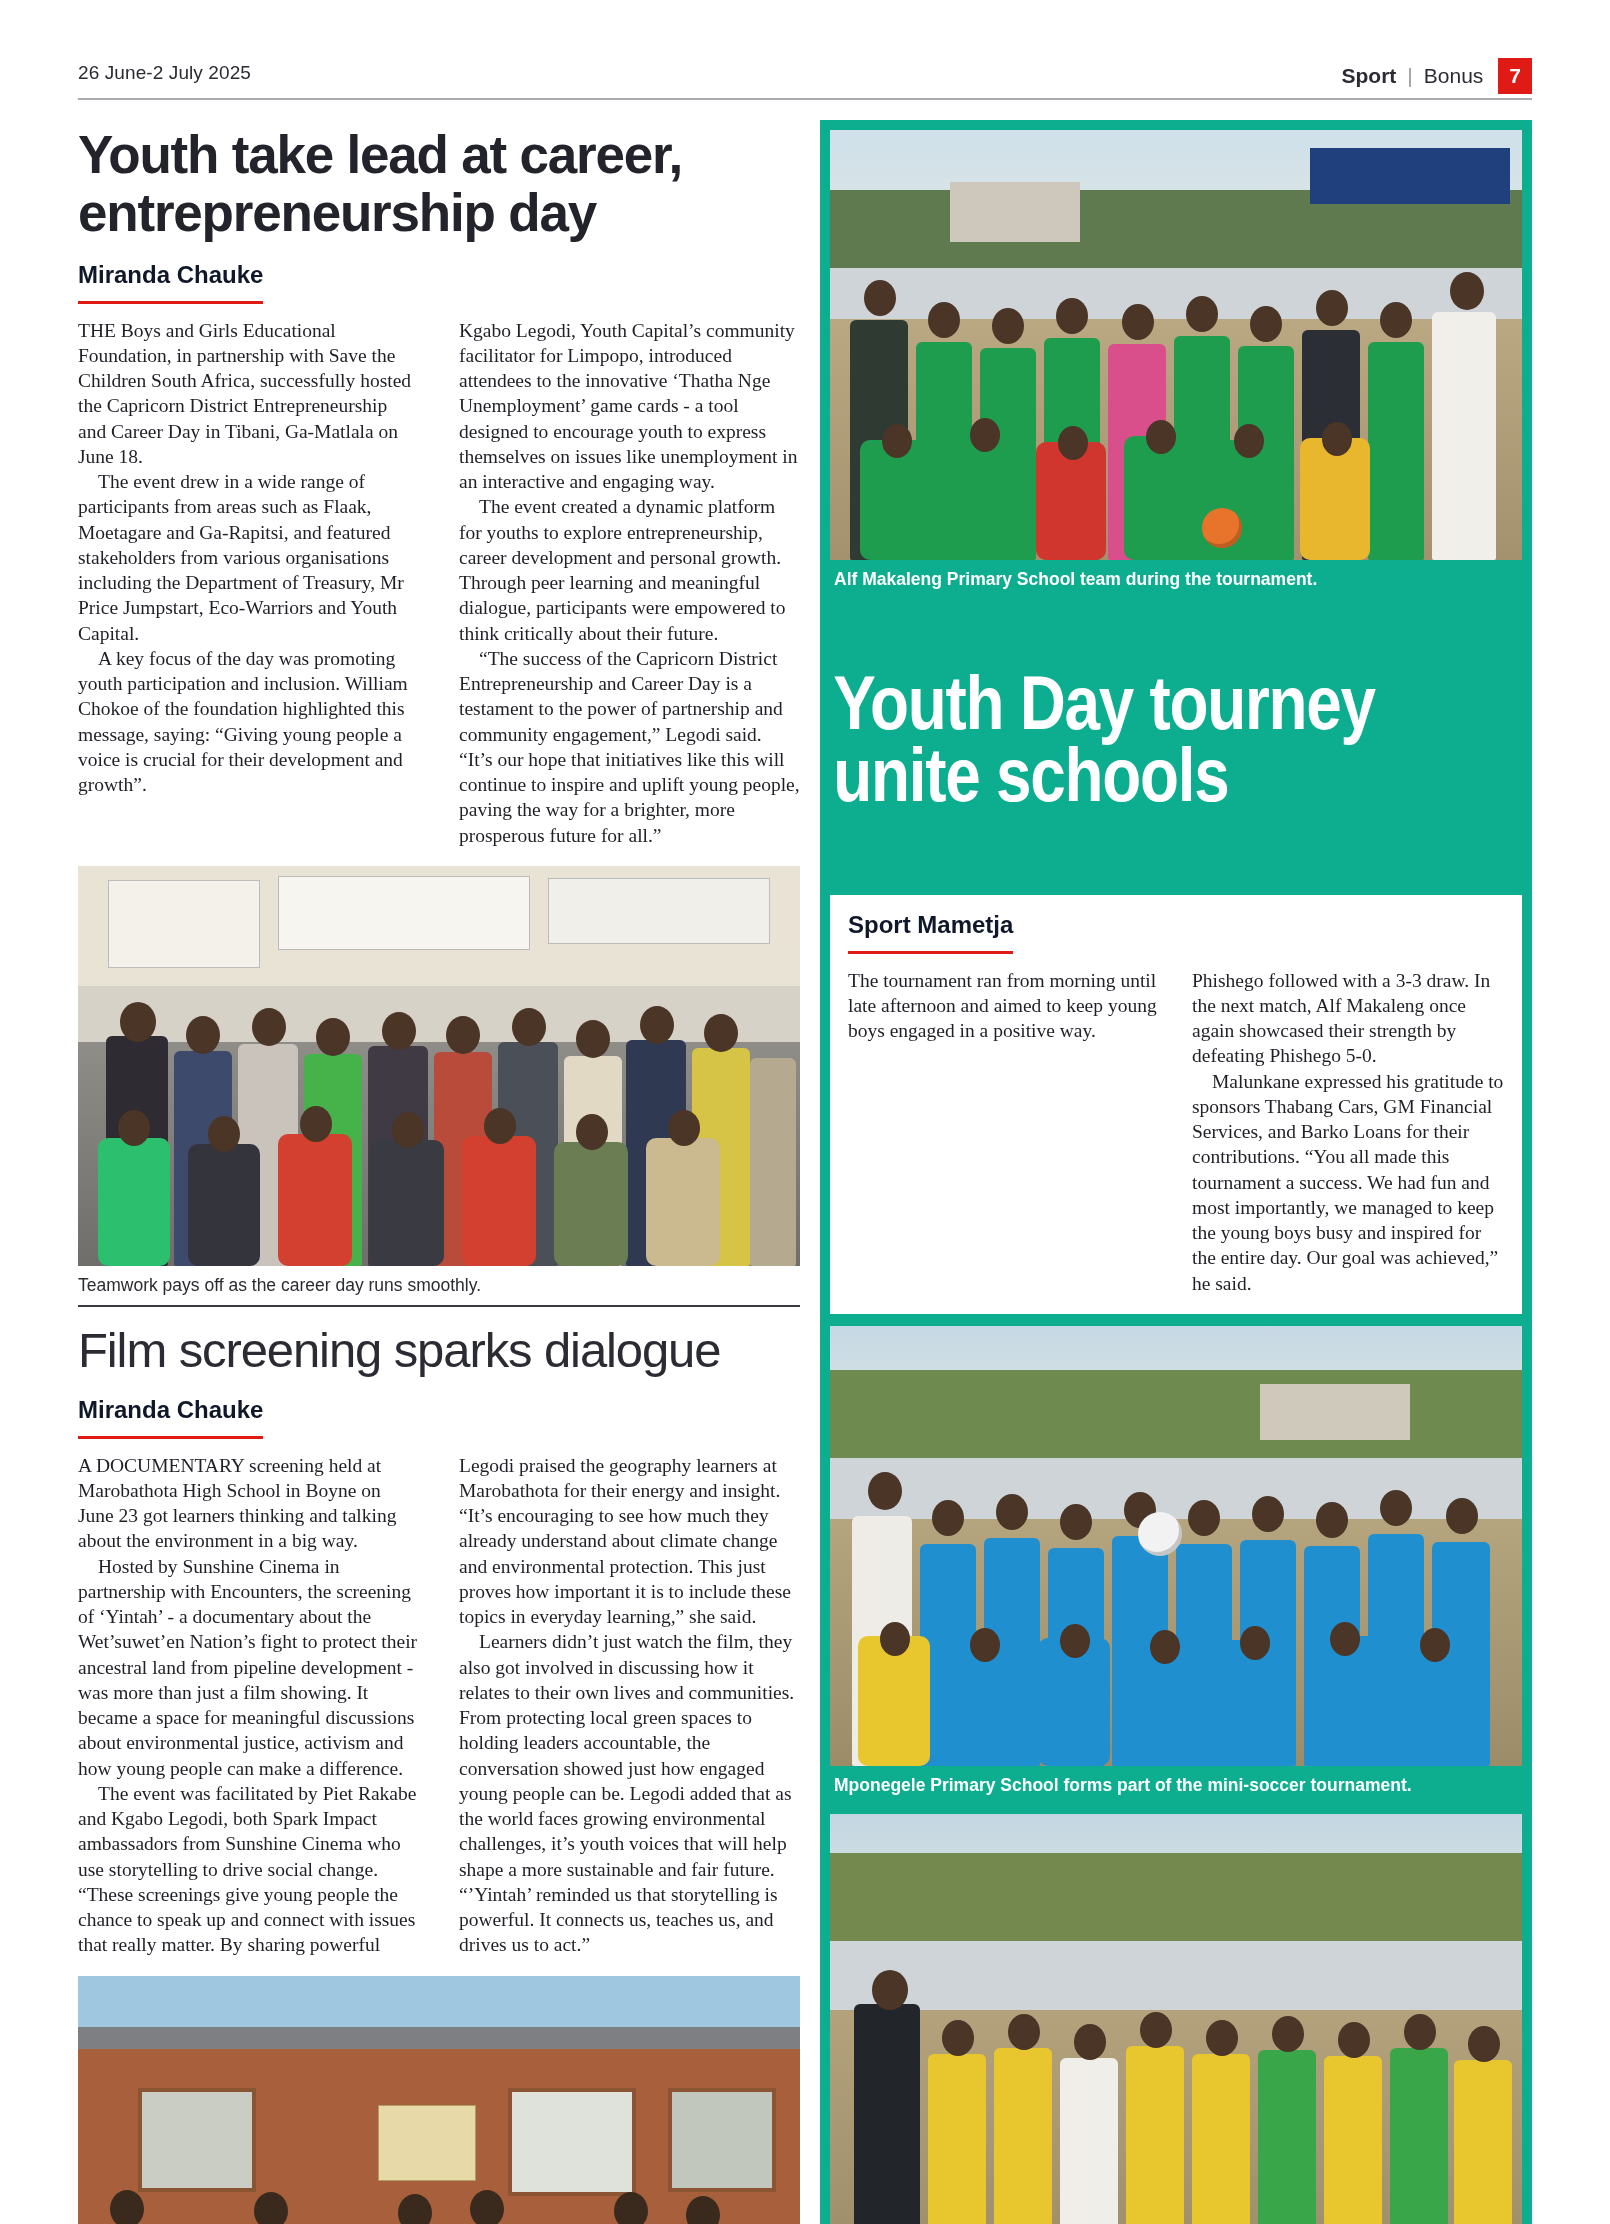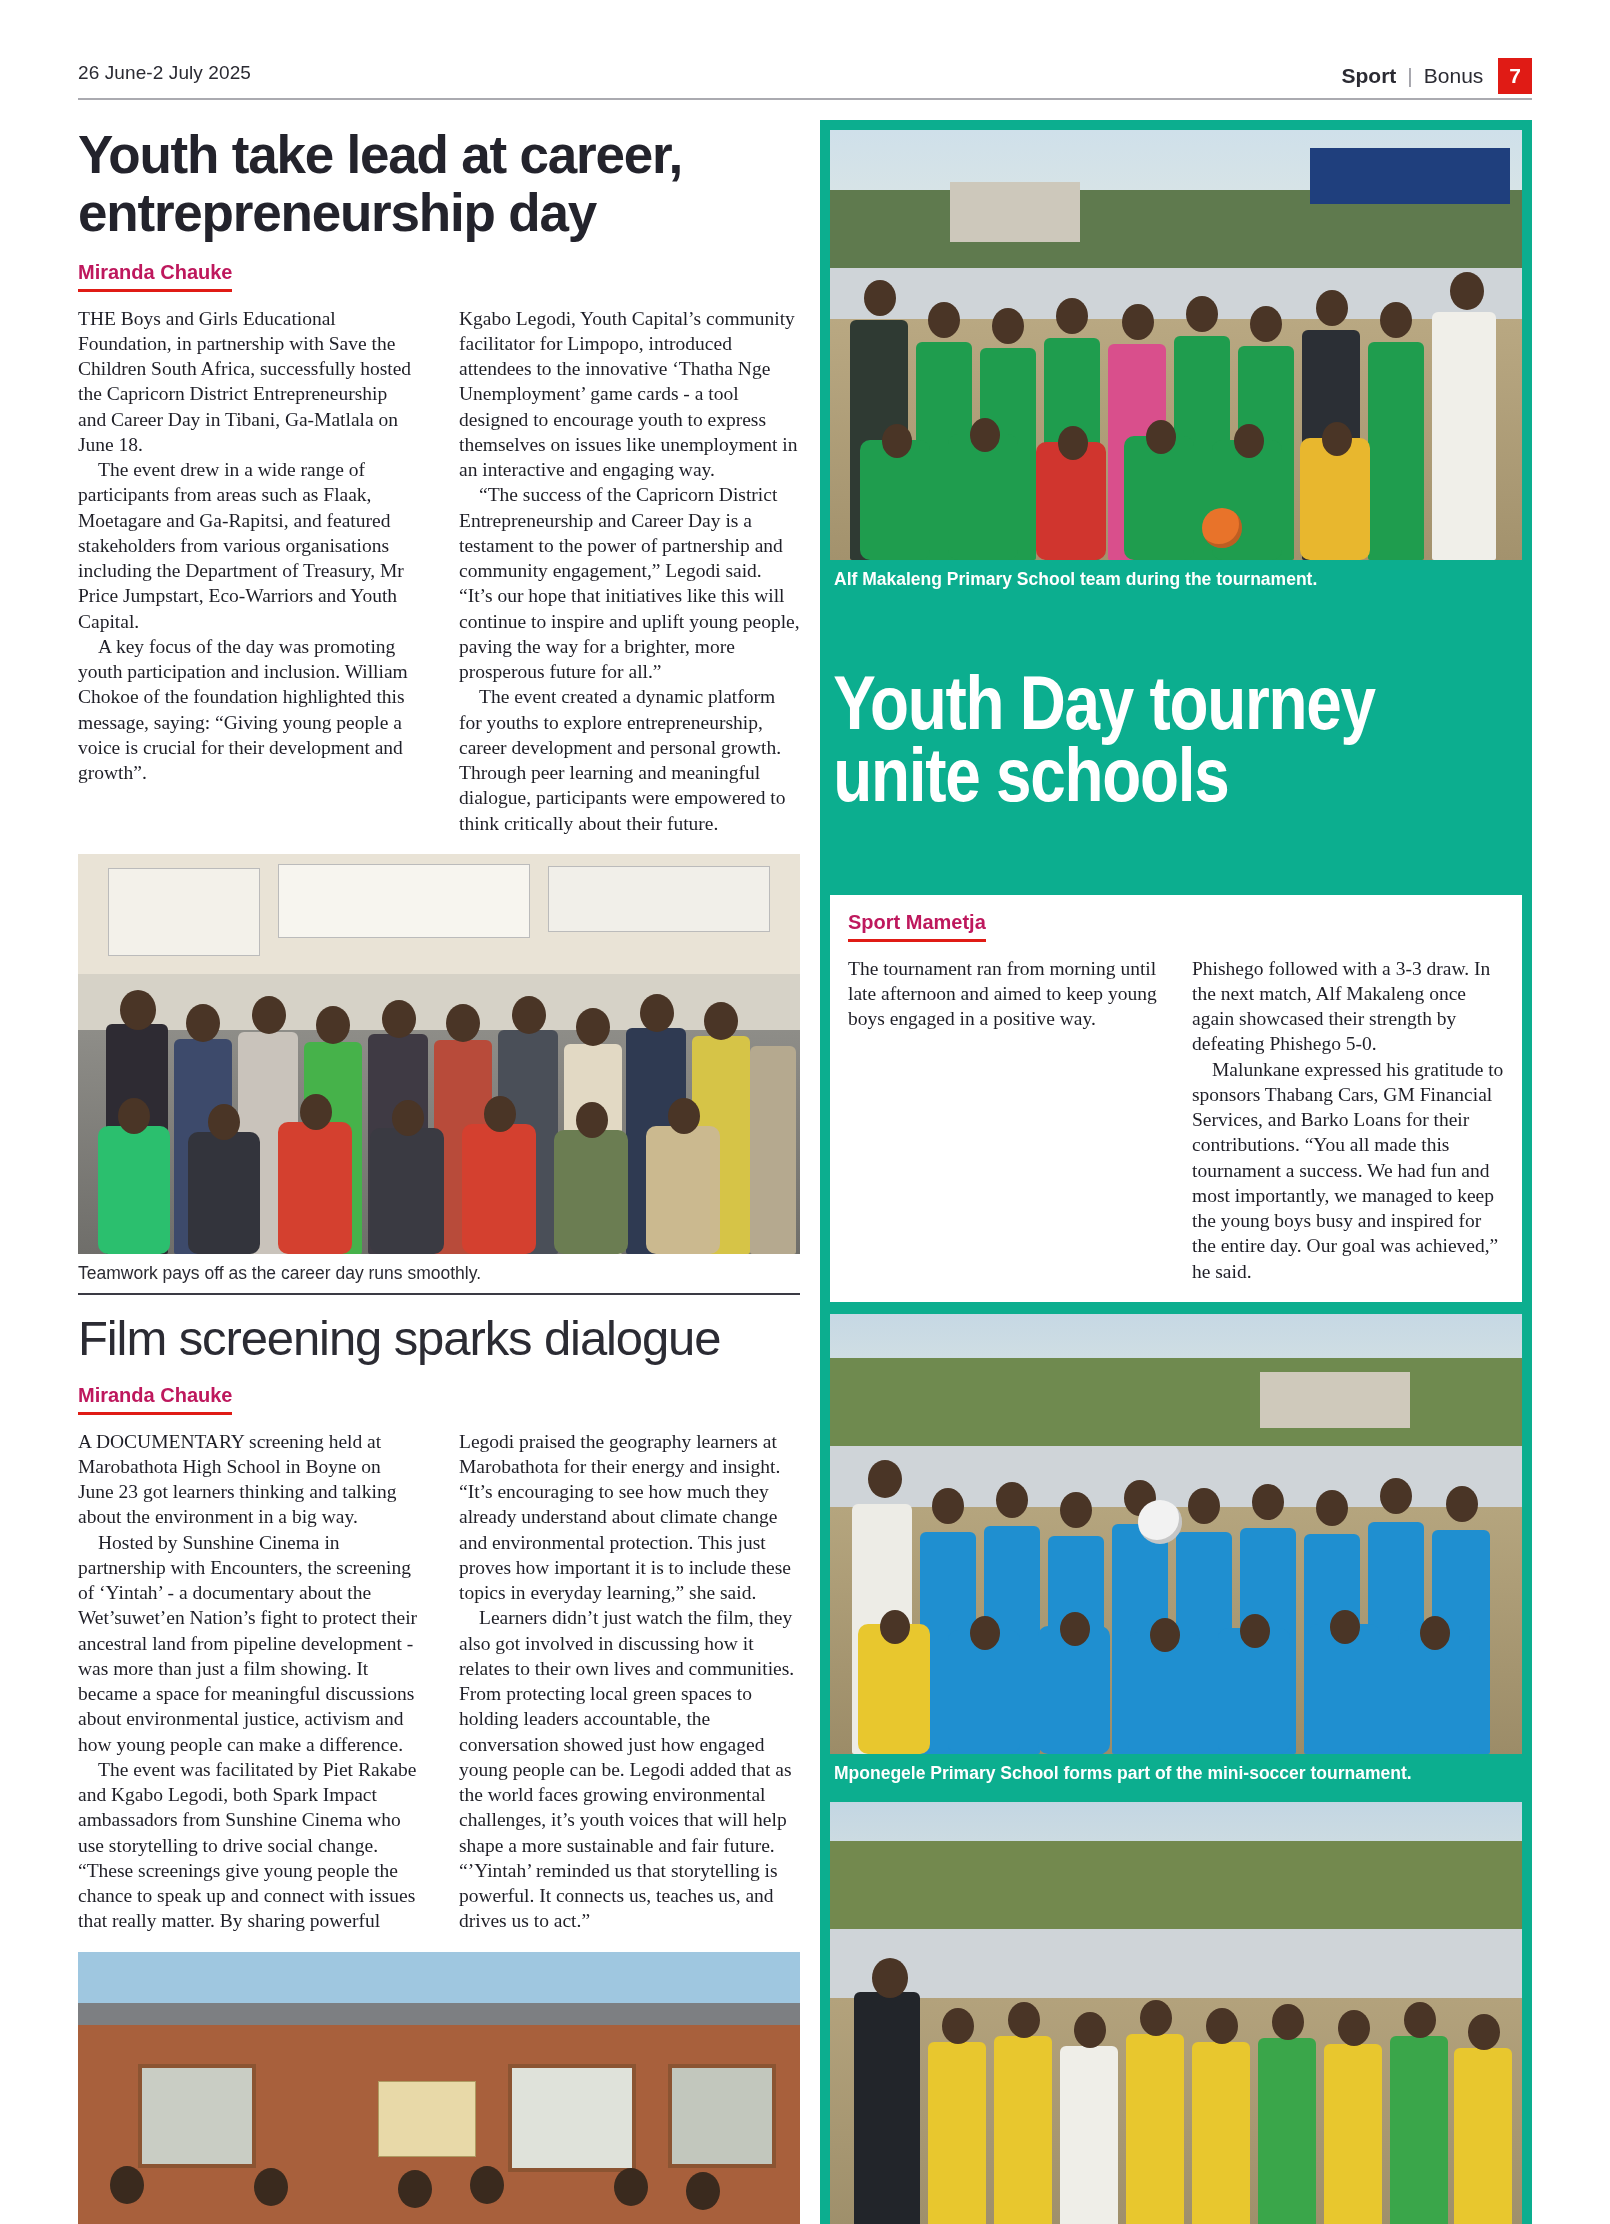--- a/index.html
+++ b/index.html
@@ -103,23 +103,23 @@
   }
 
   .byline-wrap {
     margin-top: 18px;
     margin-bottom: 14px;
   }
   .byline {
     display: inline-block;
     font-family: "Liberation Sans", sans-serif;
     font-weight: bold;
-    font-size: 20px;
-    color: #be185d;
-    padding-bottom: 5px;
+    font-size: 24px;
+    color: #0f172a;
+    padding-bottom: 12px;
     border-bottom: 3px solid #e01b15;
   }
 
   .cols-2 {
     display: flex;
     gap: 40px;
   }
   .col {
     width: 341px;
   }
@@ -233,22 +233,22 @@
         <span class="byline">Miranda Chauke</span>
       </div>
       <div class="cols-2">
         <div class="col">
           <p>THE Boys and Girls Educational Foundation, in partnership with Save the Children South Africa, successfully hosted the Capricorn District Entrepreneurship and Career Day in Tibani, Ga-Matlala on June 18.</p>
           <p>The event drew in a wide range of participants from areas such as Flaak, Moetagare and Ga-Rapitsi, and featured stakeholders from various organisations including the Department of Treasury, Mr Price Jumpstart, Eco-Warriors and Youth Capital.</p>
           <p>A key focus of the day was promoting youth participation and inclusion. William Chokoe of the foundation highlighted this message, saying: “Giving young people a voice is crucial for their development and growth”.</p>
         </div>
         <div class="col">
           <p>Kgabo Legodi, Youth Capital’s community facilitator for Limpopo, introduced attendees to the innovative ‘Thatha Nge Unemployment’ game cards - a tool designed to encourage youth to express themselves on issues like unemployment in an interactive and engaging way.</p>
+          <p>The event created a dynamic platform for youths to explore entrepreneurship, career development and personal growth. Through peer learning and meaningful dialogue, participants were empowered to think critically about their future.</p>
           <p>“The success of the Capricorn District Entrepreneurship and Career Day is a testament to the power of partnership and community engagement,” Legodi said. “It’s our hope that initiatives like this will continue to inspire and uplift young people, paving the way for a brighter, more prosperous future for all.”</p>
-          <p>The event created a dynamic platform for youths to explore entrepreneurship, career development and personal growth. Through peer learning and meaningful dialogue, participants were empowered to think critically about their future.</p>
         </div>
       </div>
 
       <div class="photo" style="margin-top:18px;width:722px;height:400px;">
         <div class="photo-inner">
           <div class="sky" style="height:45%;background:linear-gradient(#cfd9e0,#e2e6e4);"></div>
           <div style="position:absolute;left:0;right:0;top:0;height:30%;background:#e9e3d6;"></div>
           <div class="banner" style="left:30px;top:14px;width:150px;height:86px;background:#f3f1ea;"></div>
           <div class="banner" style="left:200px;top:10px;width:250px;height:72px;background:#f7f5ef;"></div>
           <div class="banner" style="left:470px;top:12px;width:220px;height:64px;background:#f1efe9;"></div>

